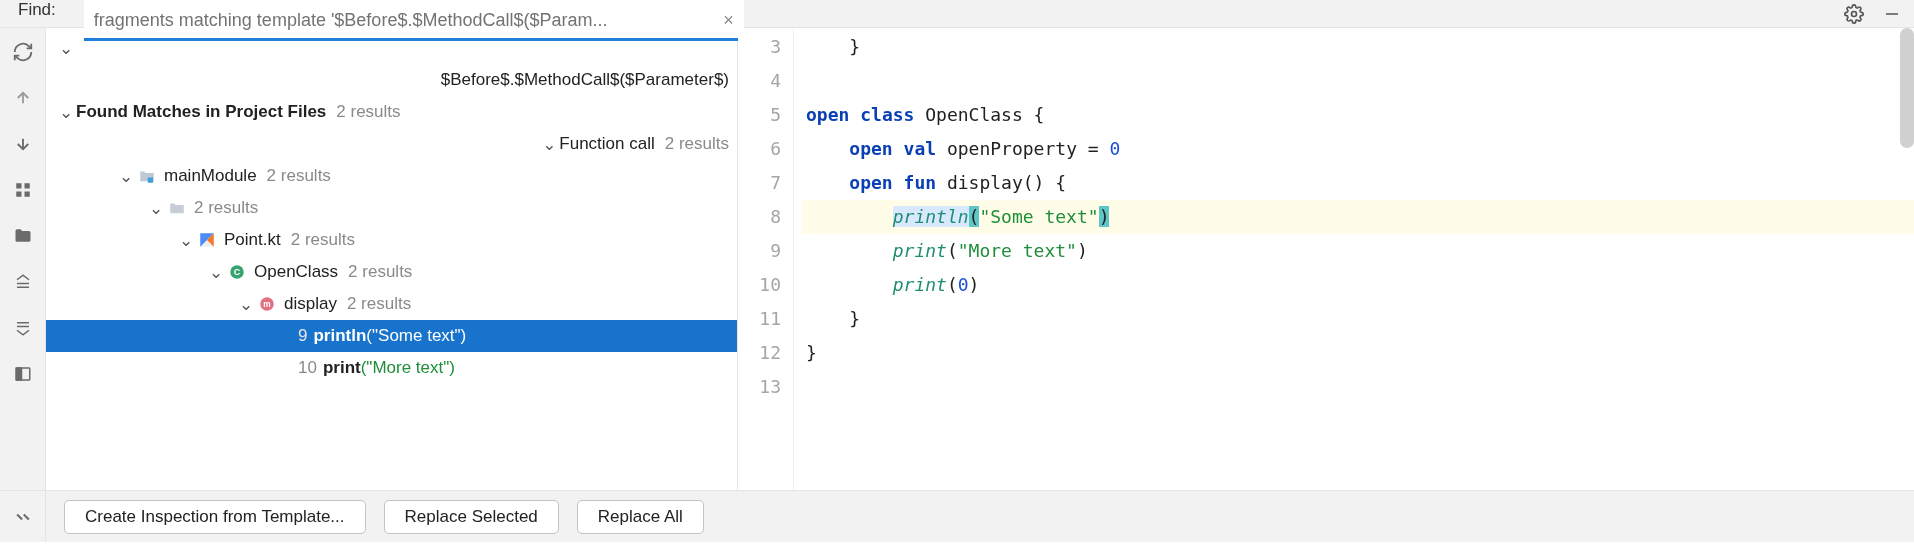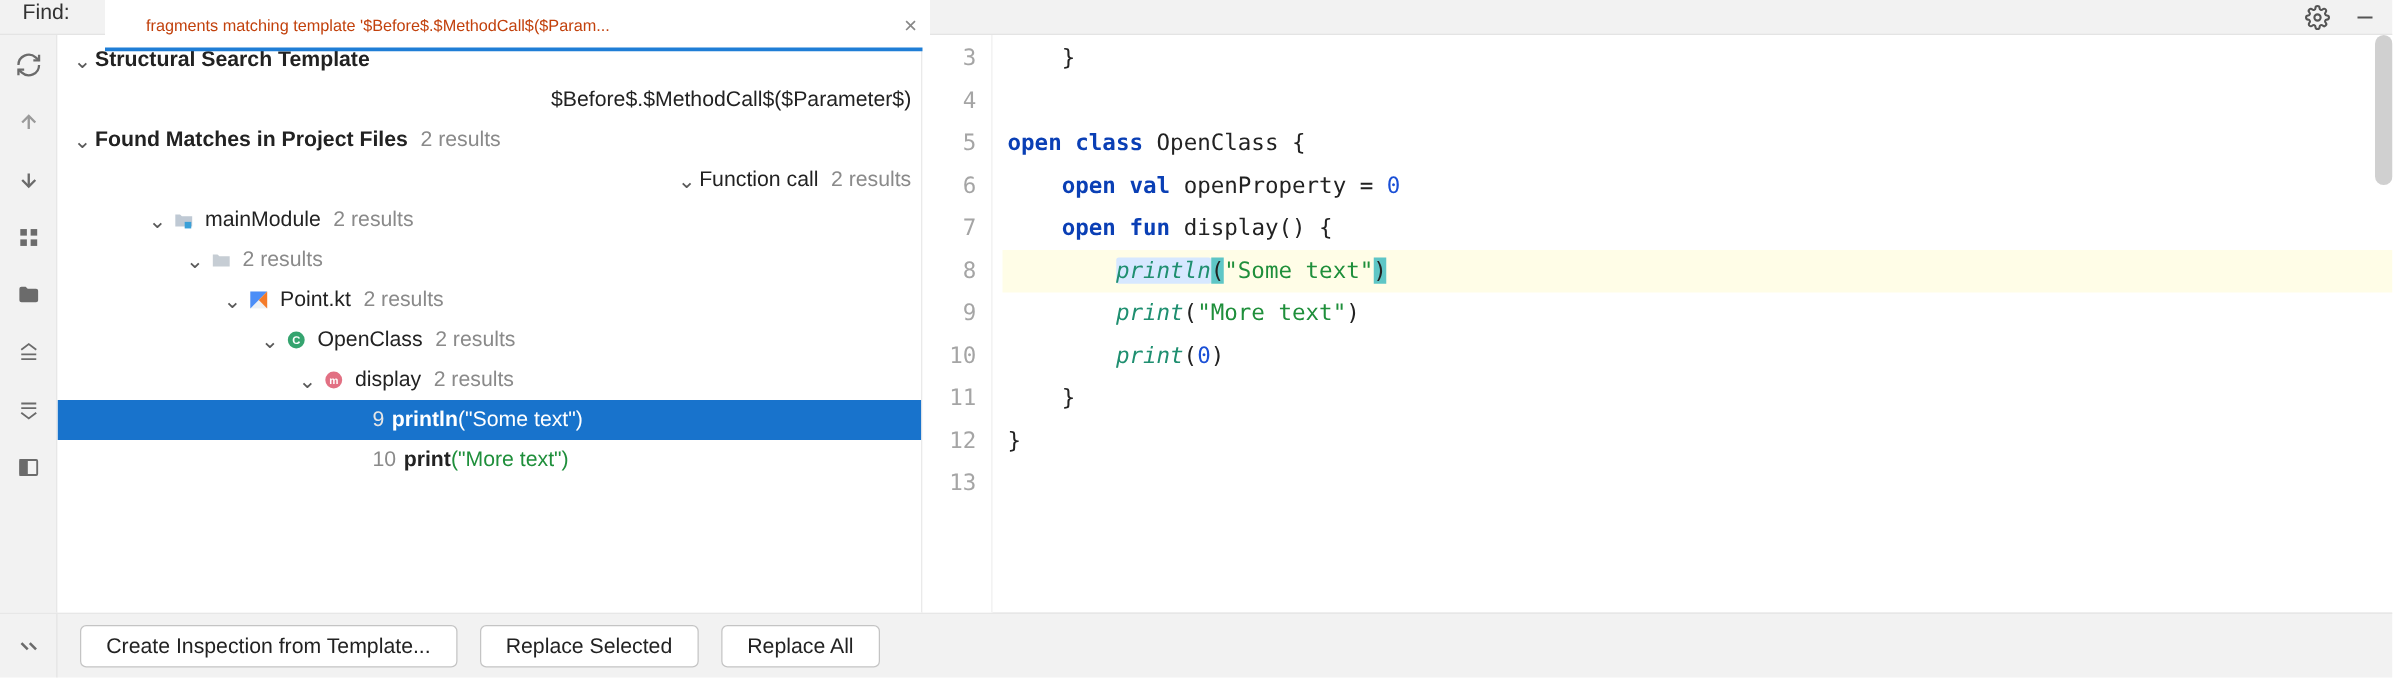--- a/index.html
+++ b/index.html
@@ -30,27 +30,26 @@
     position: relative;
     display: flex;
     align-items: center;
     flex: 0 0 auto;
     width: 660px;
     height: 40px;
     background: #fff;
     padding: 0 10px;
   }
   .find-input-wrap .txt {
-    color: #c2410c;
-    font-size: 13px;
+    color: #737373;
+    font-size: 18px;
     white-space: nowrap;
     overflow: hidden;
     text-overflow: clip;
     flex: 1;
-    margin-left: 23px;
   }
   .find-close {
     color: #888;
     font-size: 18px;
     margin-left: 8px;
     cursor: pointer;
   }
   .find-underline {
     position: absolute;
     left: 0; right: 0; bottom: -1px;
@@ -294,21 +293,20 @@
         <svg width="18" height="18" viewBox="0 0 24 24" fill="none" stroke="#6b6b6b" stroke-width="2">
           <rect x="3" y="4" width="18" height="16" rx="1"></rect>
           <rect x="3" y="4" width="7" height="16" fill="#6b6b6b"></rect>
         </svg>
       </span>
   </div>
 
   <div class="tree">
     <div class="row ind0">
       <span class="chev">⌄</span>
-      <span class="bold">Structural Search Template</span>
     </div>
     <div class="row ind1">
       <span style="width:20px"></span>
       <span>$Before$.$MethodCall$($Parameter$)</span>
     </div>
     <div class="row ind0">
       <span class="chev">⌄</span>
       <span class="bold">Found Matches in Project Files</span>
       <span class="muted">2 results</span>
     </div>

